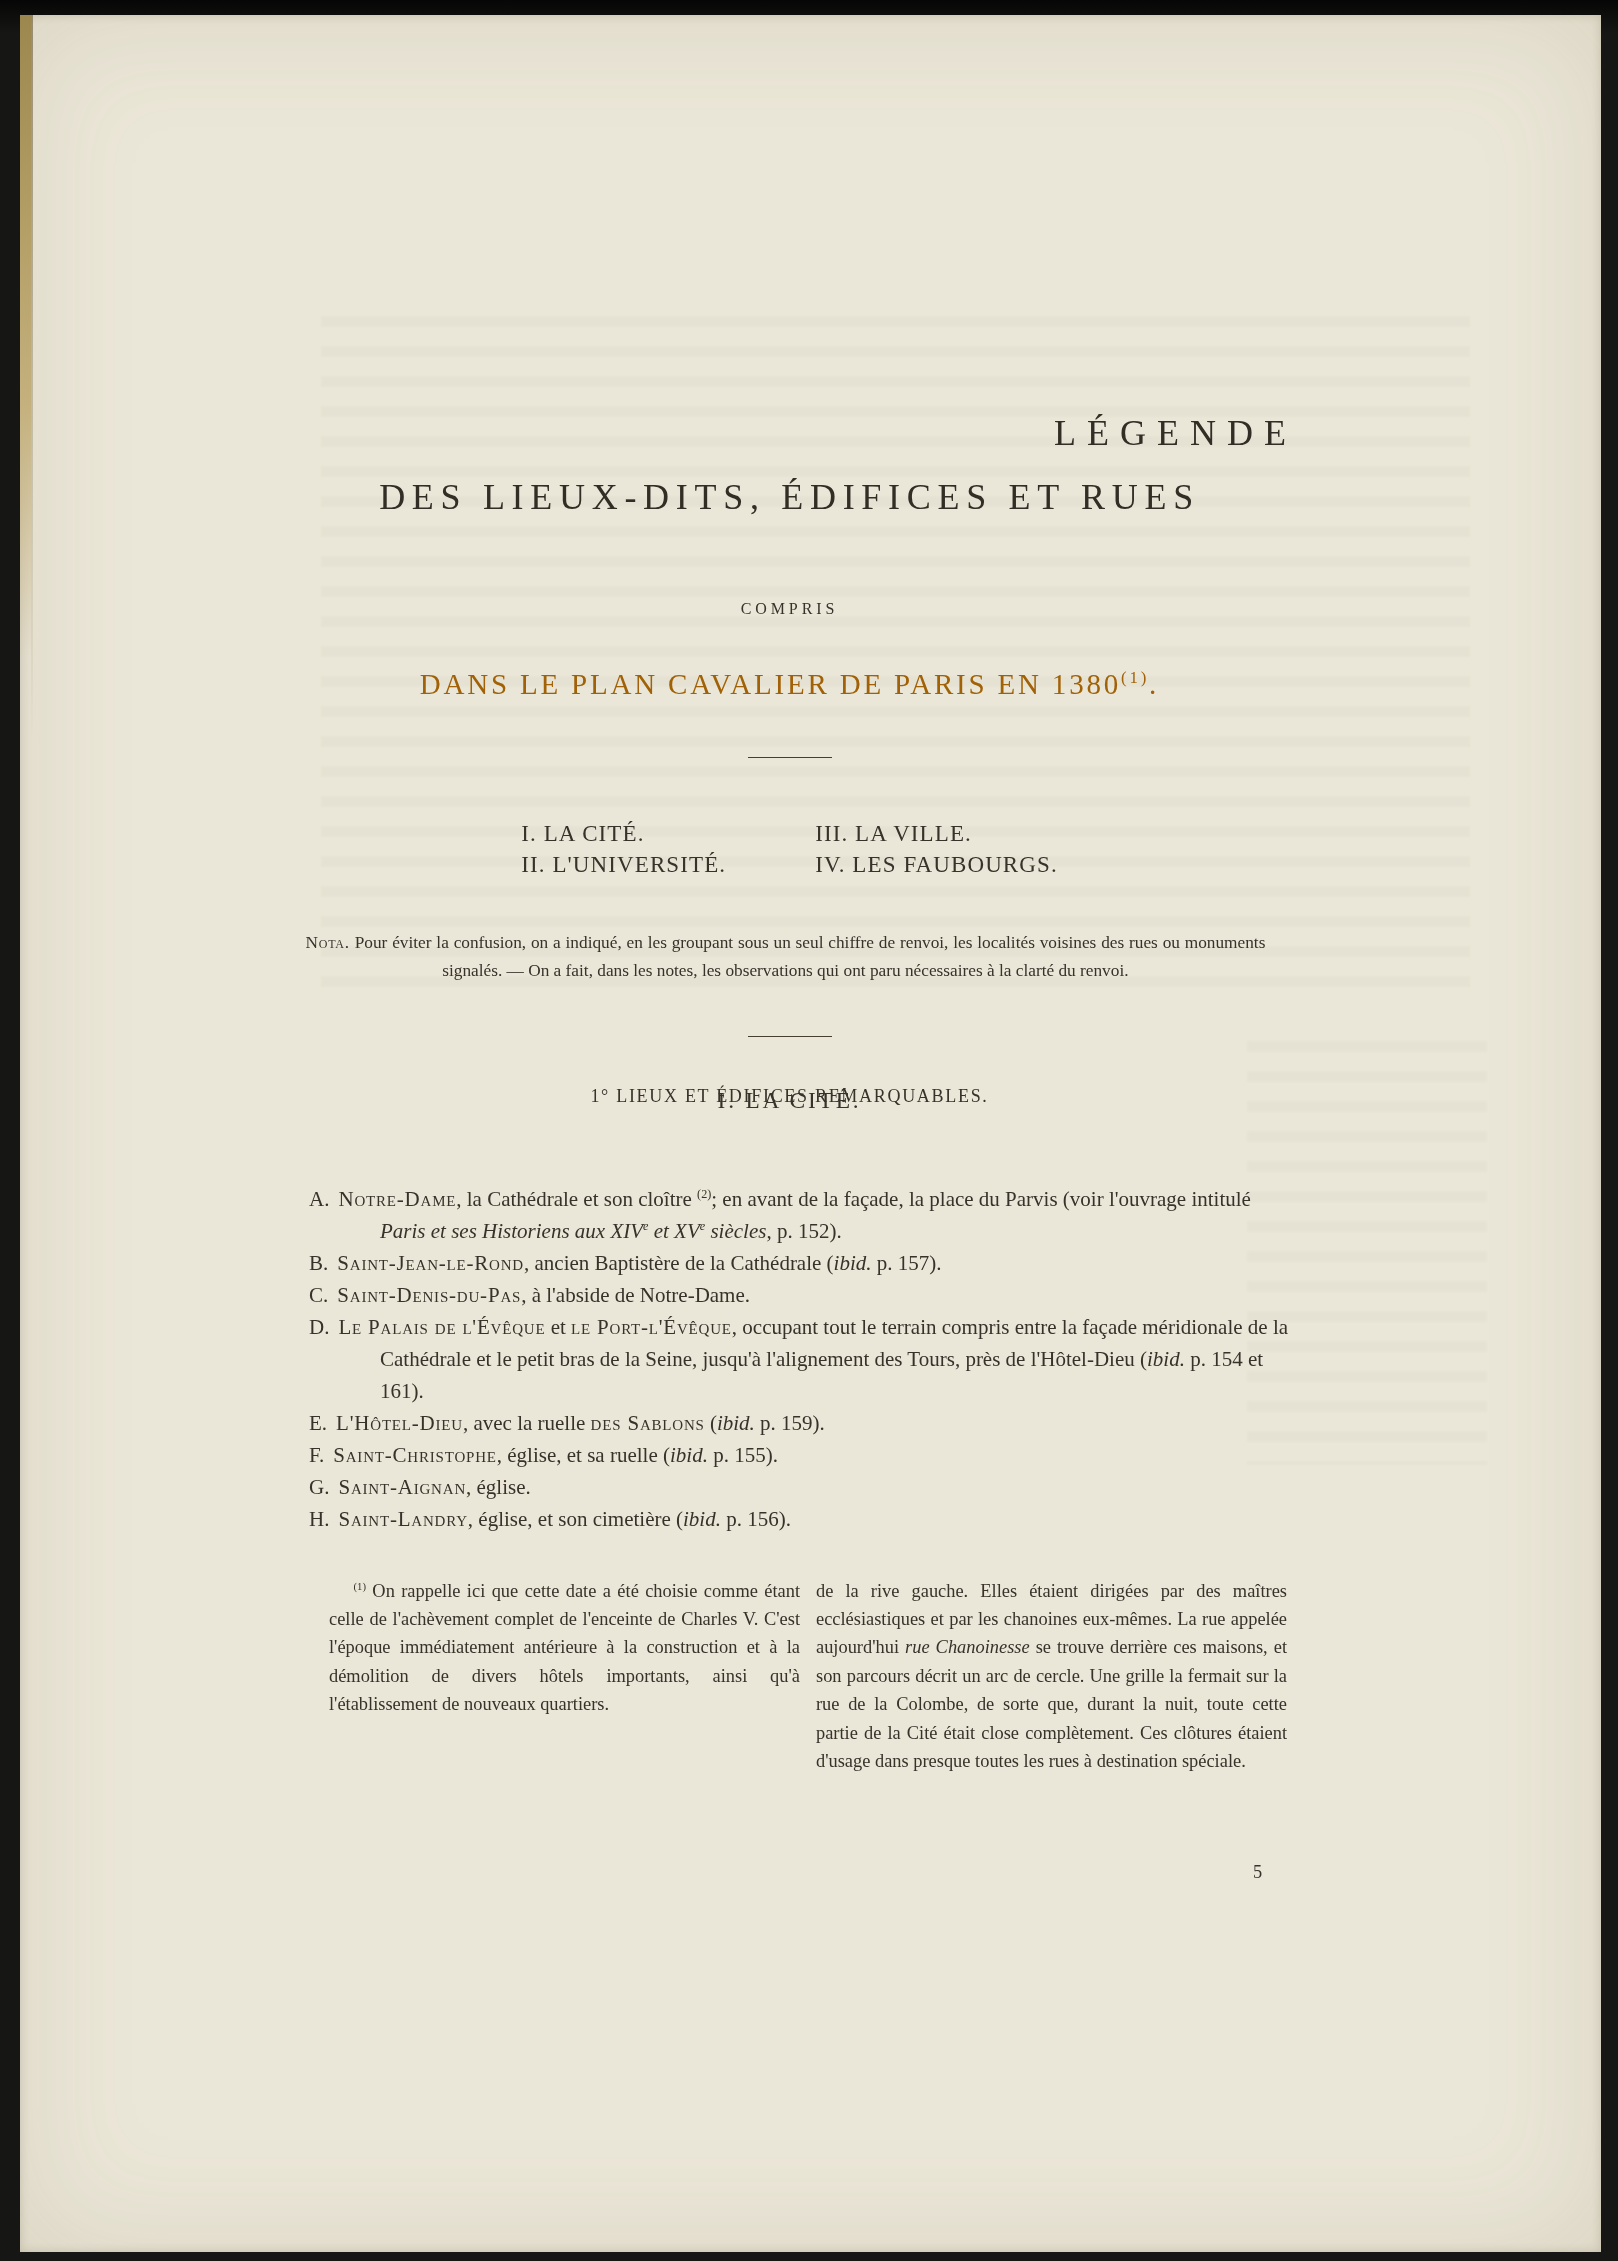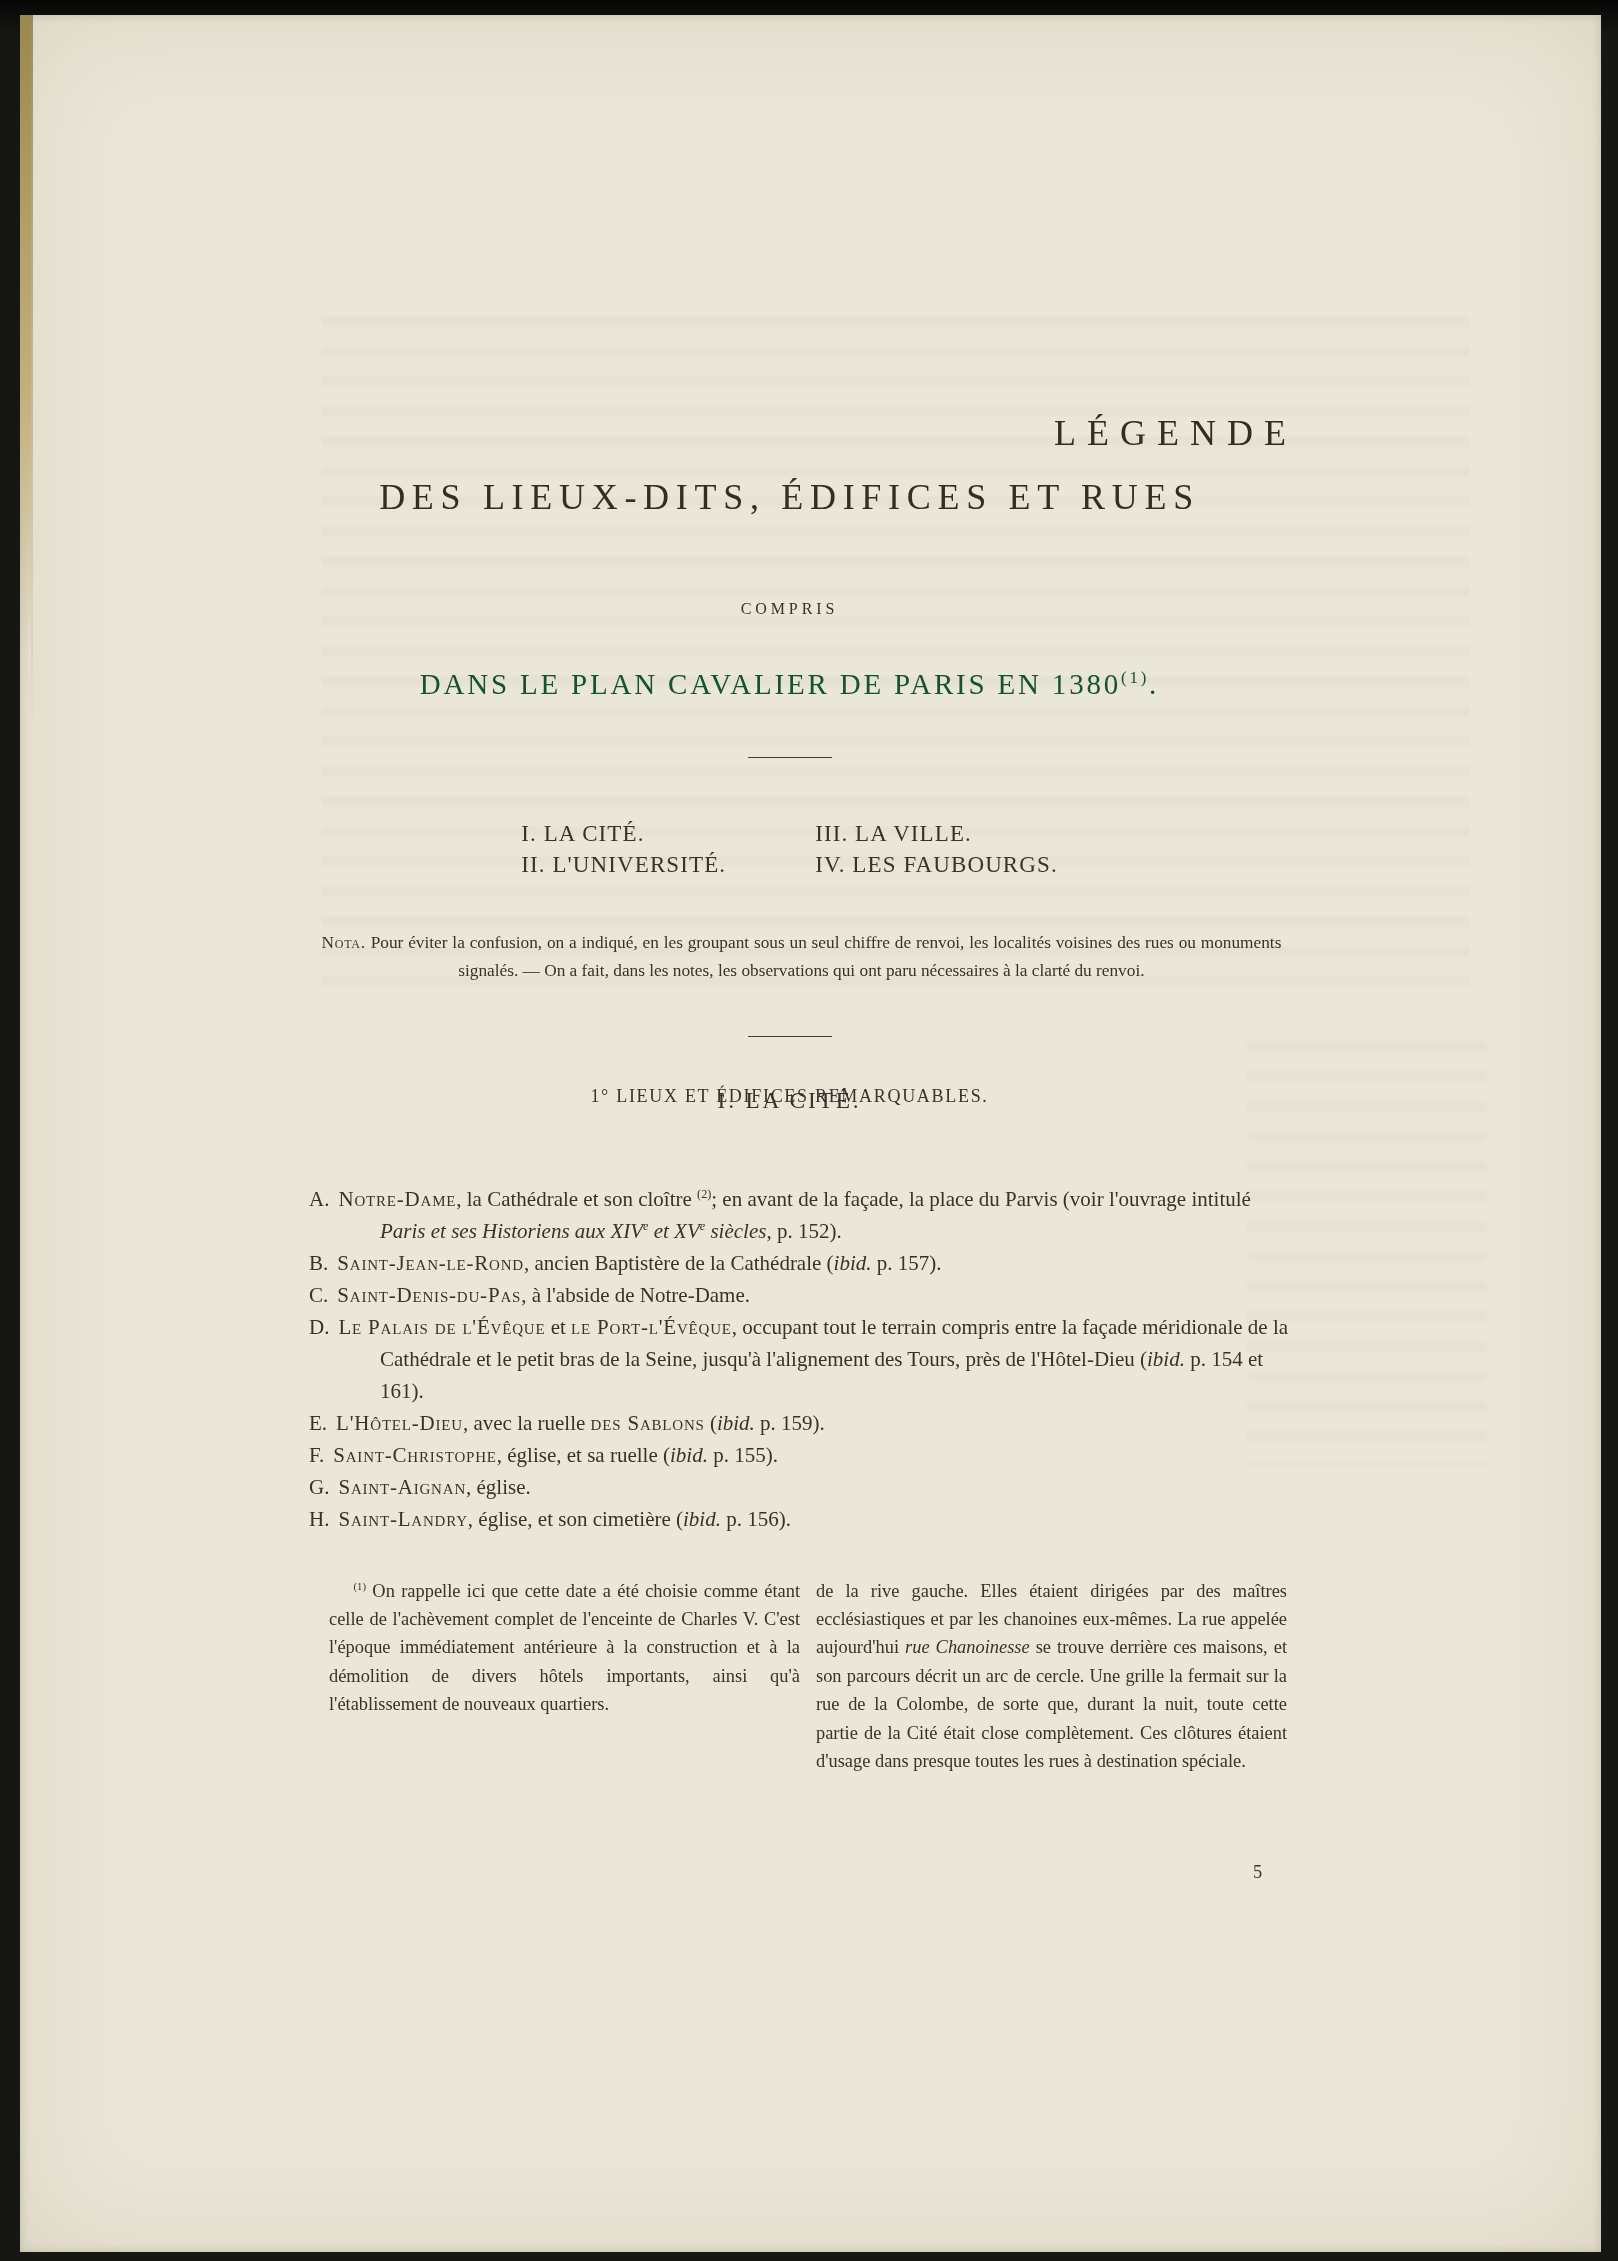--- a/index.html
+++ b/index.html
@@ -27,28 +27,28 @@
     position:absolute;opacity:0.045;pointer-events:none;filter:blur(1.1px);
     background:repeating-linear-gradient(to bottom,rgba(80,78,60,.7) 0 11px,transparent 11px 30px);
   }
   .ghost1{left:301px;top:301px;width:1149px;height:686px;}
   .ghost2{left:1227px;top:1026px;width:240px;height:424px;opacity:0.035;}
   .content{position:absolute;left:262px;top:0;width:1015px;height:100%;}
   .blk{position:absolute;left:0;width:100%;margin:0;}
   .title{top:397px;text-align:right;font-size:36px;font-weight:normal;letter-spacing:11px;color:#322d25;}
   .subtitle{top:461px;text-align:center;font-size:36px;font-weight:normal;letter-spacing:6.7px;color:#322d25;}
   .compris{top:585px;text-align:center;font-size:16px;letter-spacing:3.9px;}
-  .plan{top:653px;text-align:center;font-size:29px;letter-spacing:2.8px;color:#14532d;}
+  .plan{top:653px;text-align:center;font-size:29px;letter-spacing:2.8px;color:#a16207;}
   .rule{position:absolute;width:84px;height:1.7px;background:#453f33;left:466px;}
   .rule1{top:742px;}
   .rule2{top:1021px;}
   .toc{top:803px;display:flex;justify-content:center;gap:89px;font-size:23px;}
   .toc-col{display:flex;flex-direction:column;gap:0;}
   .toc-item{line-height:31px;letter-spacing:1.1px;}
-  .nota{top:914px;left:23.4px;width:960px;font-size:17.3px;line-height:28px;text-align:justify;text-align-last:center;margin-left:16px;}
+  .nota{top:914px;left:23.4px;width:960px;font-size:17.3px;line-height:28px;text-align:justify;text-align-last:center;}
   .sec-head{top:1072px;text-align:center;font-size:23.4px;letter-spacing:2.8px;}
   .sec-sub{top:1071px;text-align:center;font-size:18px;letter-spacing:1.7px;}
   .entries{top:1168px;left:27px;width:983px;font-size:21px;line-height:32px;}
   .entry{padding-left:71px;text-indent:-71px;margin:0;}
   .letter{margin-right:9px;}
   .sc{font-variant:small-caps;letter-spacing:0.8px;}
   .it{font-style:italic;}
   .sup{font-size:0.58em;vertical-align:super;line-height:0;}
   .footnotes{top:1562px;left:47px;width:974px;display:flex;gap:16px;font-size:18.4px;line-height:28.4px;}
   .fn-col{width:471px;}

